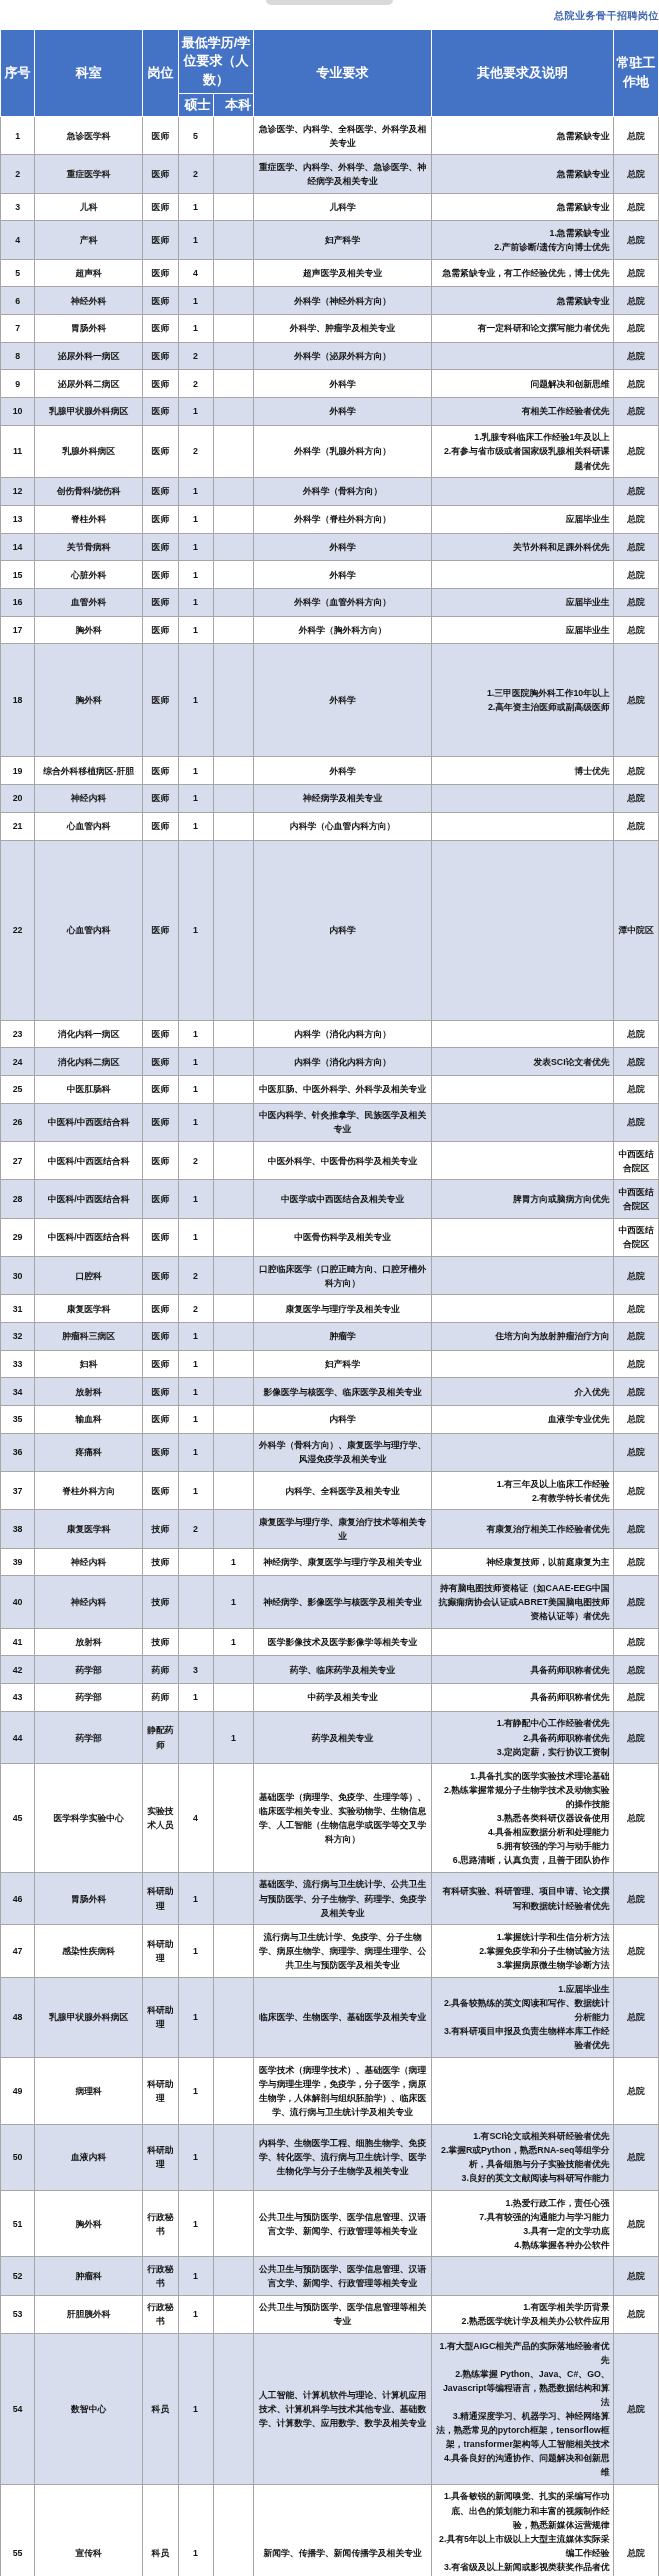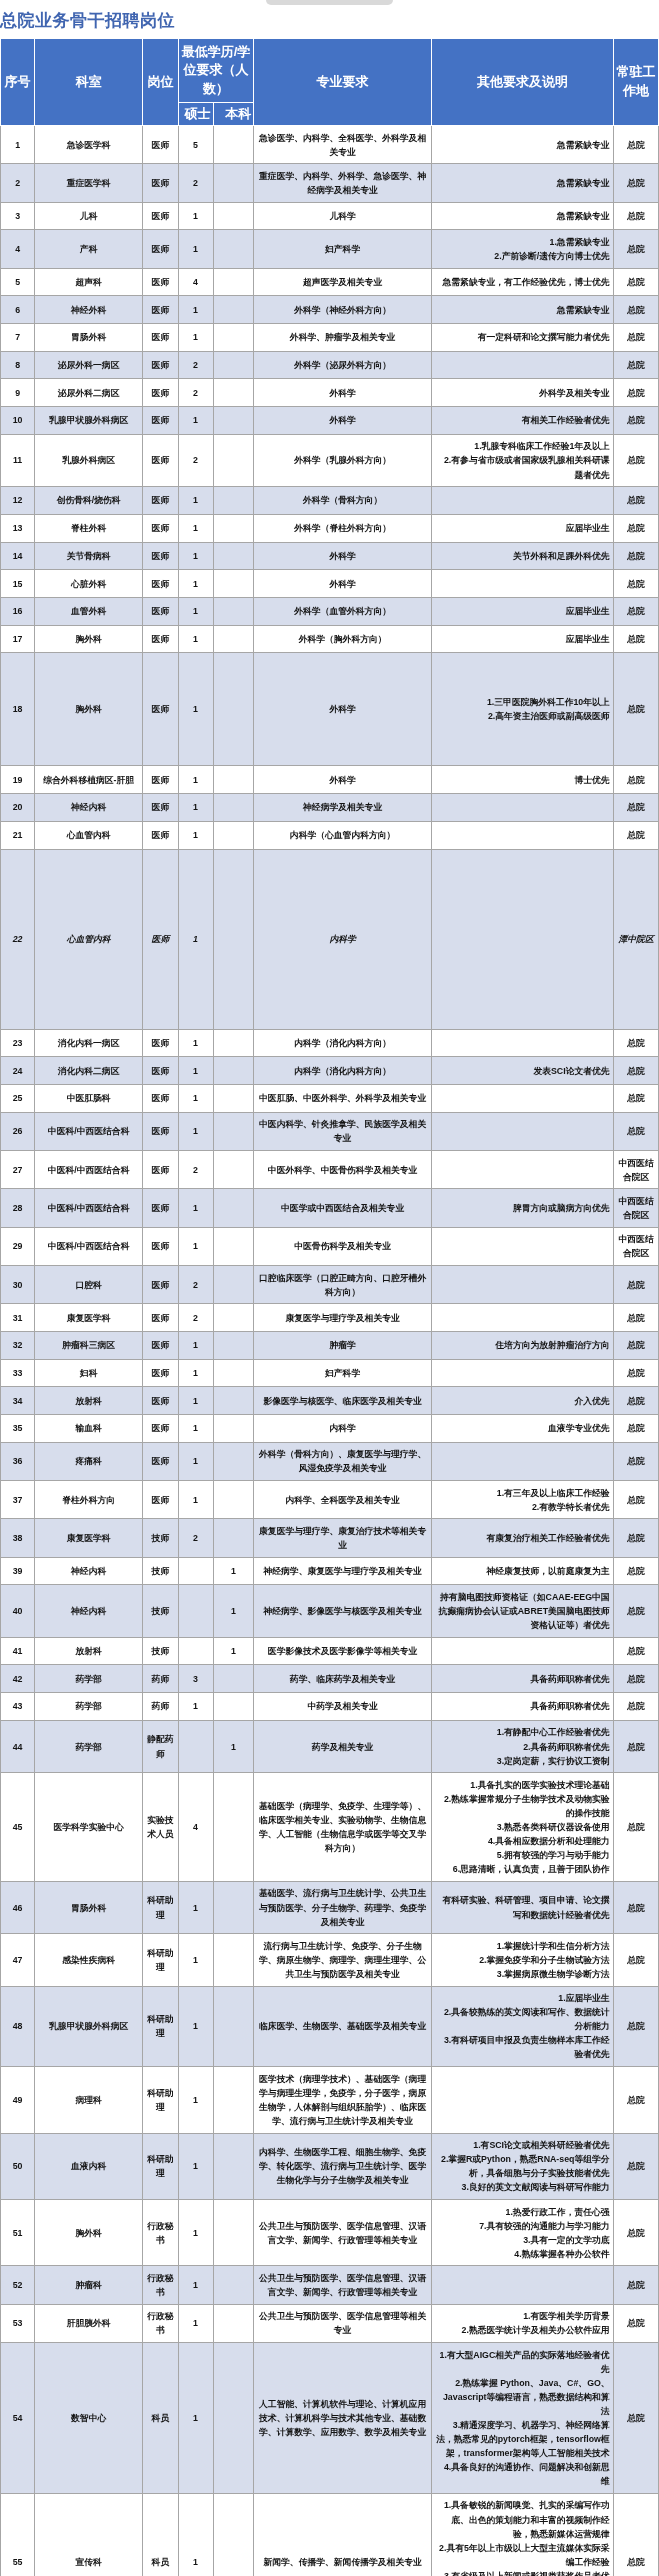--- a/index.html
+++ b/index.html
@@ -7,23 +7,23 @@
     width:659px;
     font-family:"Liberation Sans","DejaVu Sans",sans-serif;
     color:#141414;
   }
   .top-cap{
     width:127px;height:5.2px;margin:0 auto 1px auto;
     background:#d9d9d9;border-radius:0 0 5.2px 5.2px;
   }
   .section{width:659px;}
   .section-title{
-    text-align:left;
+    text-align:right;
     color:#4065B0;
-    font-size:17px;
+    font-size:10px;
     font-weight:700;
     padding:3.1px 0 6.2px 0;
     letter-spacing:0.5px;
   }
   table.jobs-table{
     width:659px;
     border-collapse:collapse;
     table-layout:fixed;
     border:0.5px solid #a6a6a6;
   }
@@ -55,21 +55,21 @@
     padding:4.6px 3.6px;
     line-height:1.6;
     height:17.5px;
     white-space:pre-line;
     word-break:break-word;
   }
   tbody tr.band td{background:#D7DDEC;}
   tbody td.col-other{text-align:right;}
   
   .section:first-child tbody tr:nth-child(18) td{height:103px;}
-  .section:first-child tbody tr:nth-child(22) td{height:170px;font-style:italic;}
+  .section:first-child tbody tr:nth-child(22) td{height:170px;}
   .section-note{
     text-align:center;
     color:#4065B0;
     font-size:9.8px;
     font-weight:700;
     padding:10.3px 0 3.1px 0;
   }
 </style>
 </head>
 <body>
@@ -187,21 +187,21 @@
               <td class="col-other"></td>
               <td class="col-loc">总院</td>
             </tr>
             <tr>
               <td class="col-no">9</td>
               <td class="col-dept">泌尿外科二病区</td>
               <td class="col-post">医师</td>
               <td class="col-ms">2</td>
               <td class="col-bs"></td>
               <td class="col-major">外科学</td>
-              <td class="col-other">外科学及相关专业</td>
+              <td class="col-other">问题解决和创新思维</td>
               <td class="col-loc">总院</td>
             </tr>
             <tr class="band">
               <td class="col-no">10</td>
               <td class="col-dept">乳腺甲状腺外科病区</td>
               <td class="col-post">医师</td>
               <td class="col-ms">1</td>
               <td class="col-bs"></td>
               <td class="col-major">外科学</td>
               <td class="col-other">有相关工作经验者优先</td>

